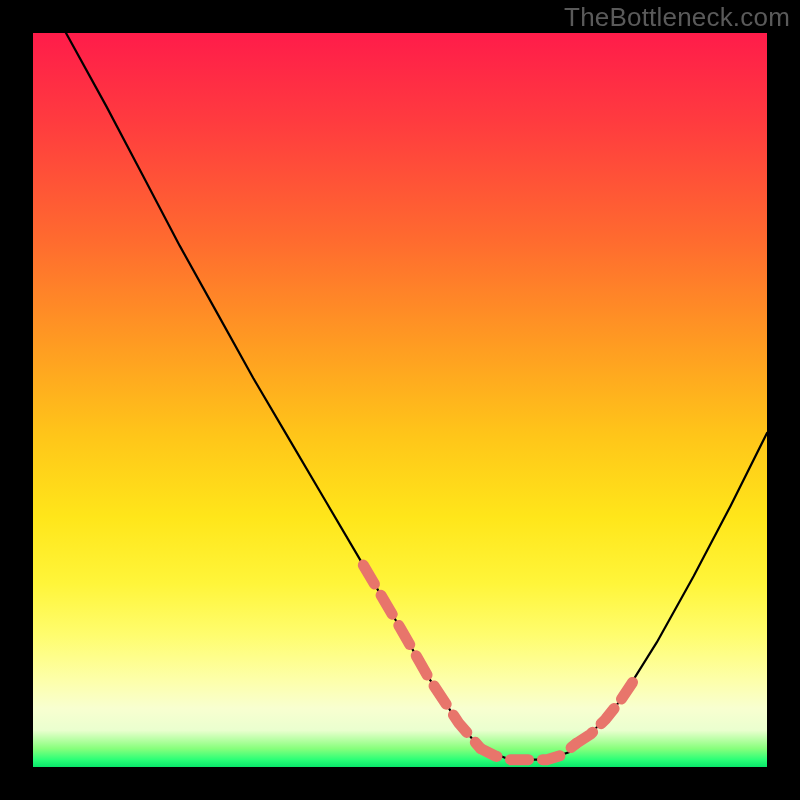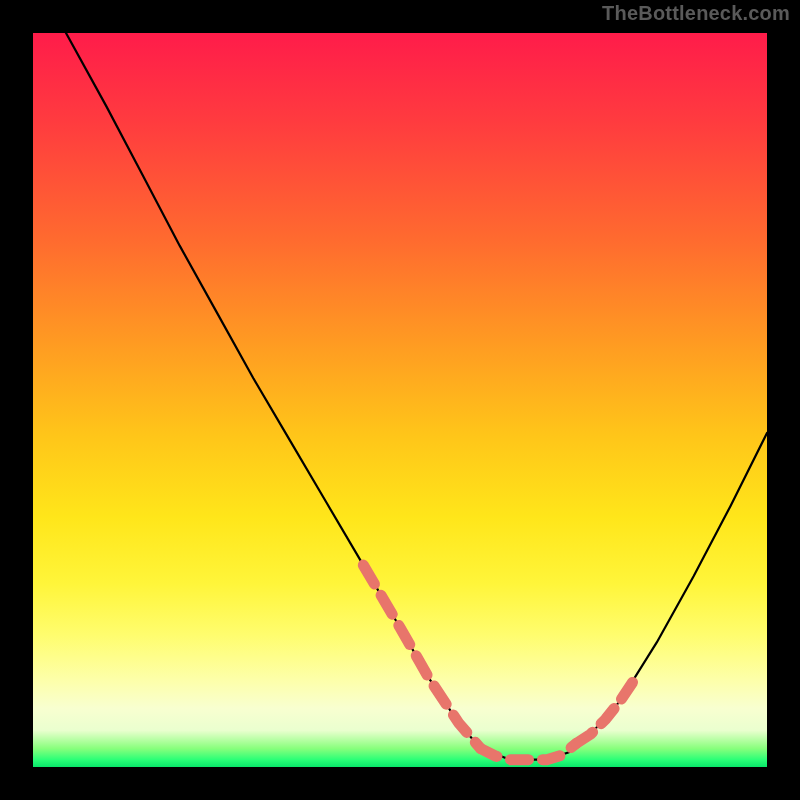--- a/index.html
+++ b/index.html
@@ -41,23 +41,23 @@
       #87ff7c 97.5%,
       #2bff77 99%,
       #09e76a 100%
     );
   }
   .watermark {
     position: absolute;
     top: 2px;
     right: 10px;
     font-family: Arial, Helvetica, sans-serif;
-    font-size: 20px;
+    font-size: 26px;
     color: #5a5a5a;
-    font-weight: 700;
+    font-weight: 400;
     letter-spacing: 0.2px;
     user-select: none;
   }
   svg.curve {
     position: absolute;
     left: 33px;
     top: 33px;
     width: 734px;
     height: 734px;
     pointer-events: none;

